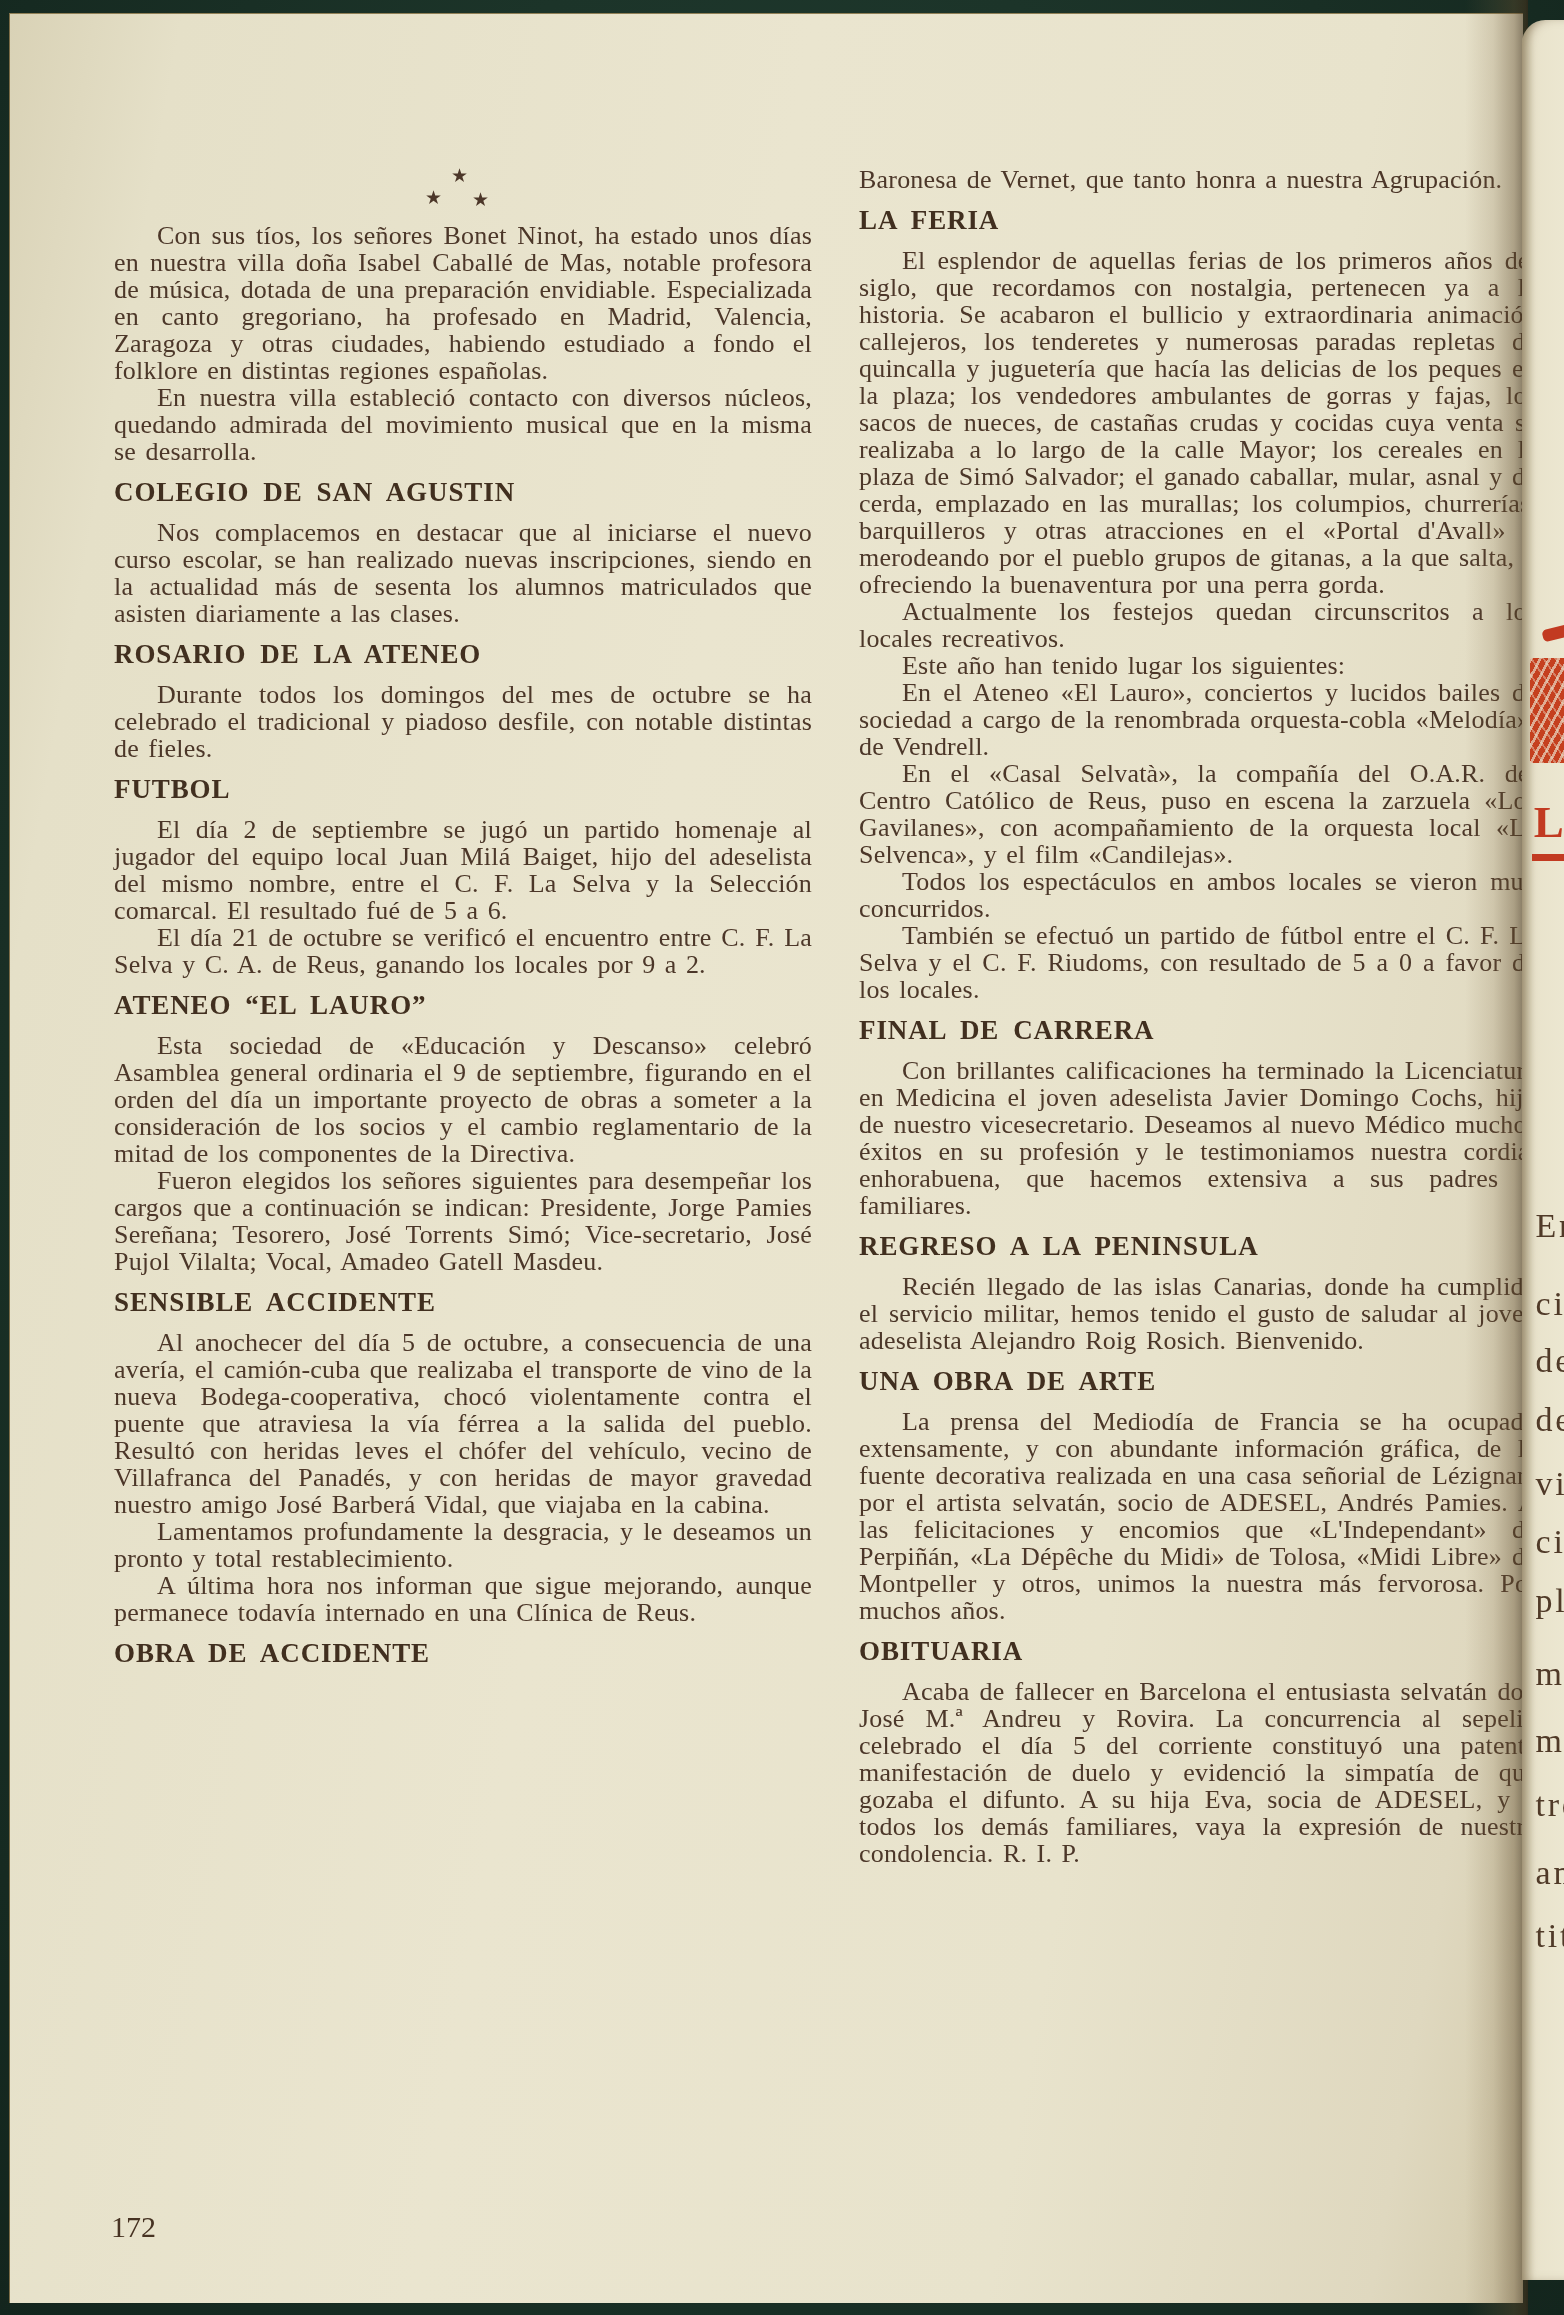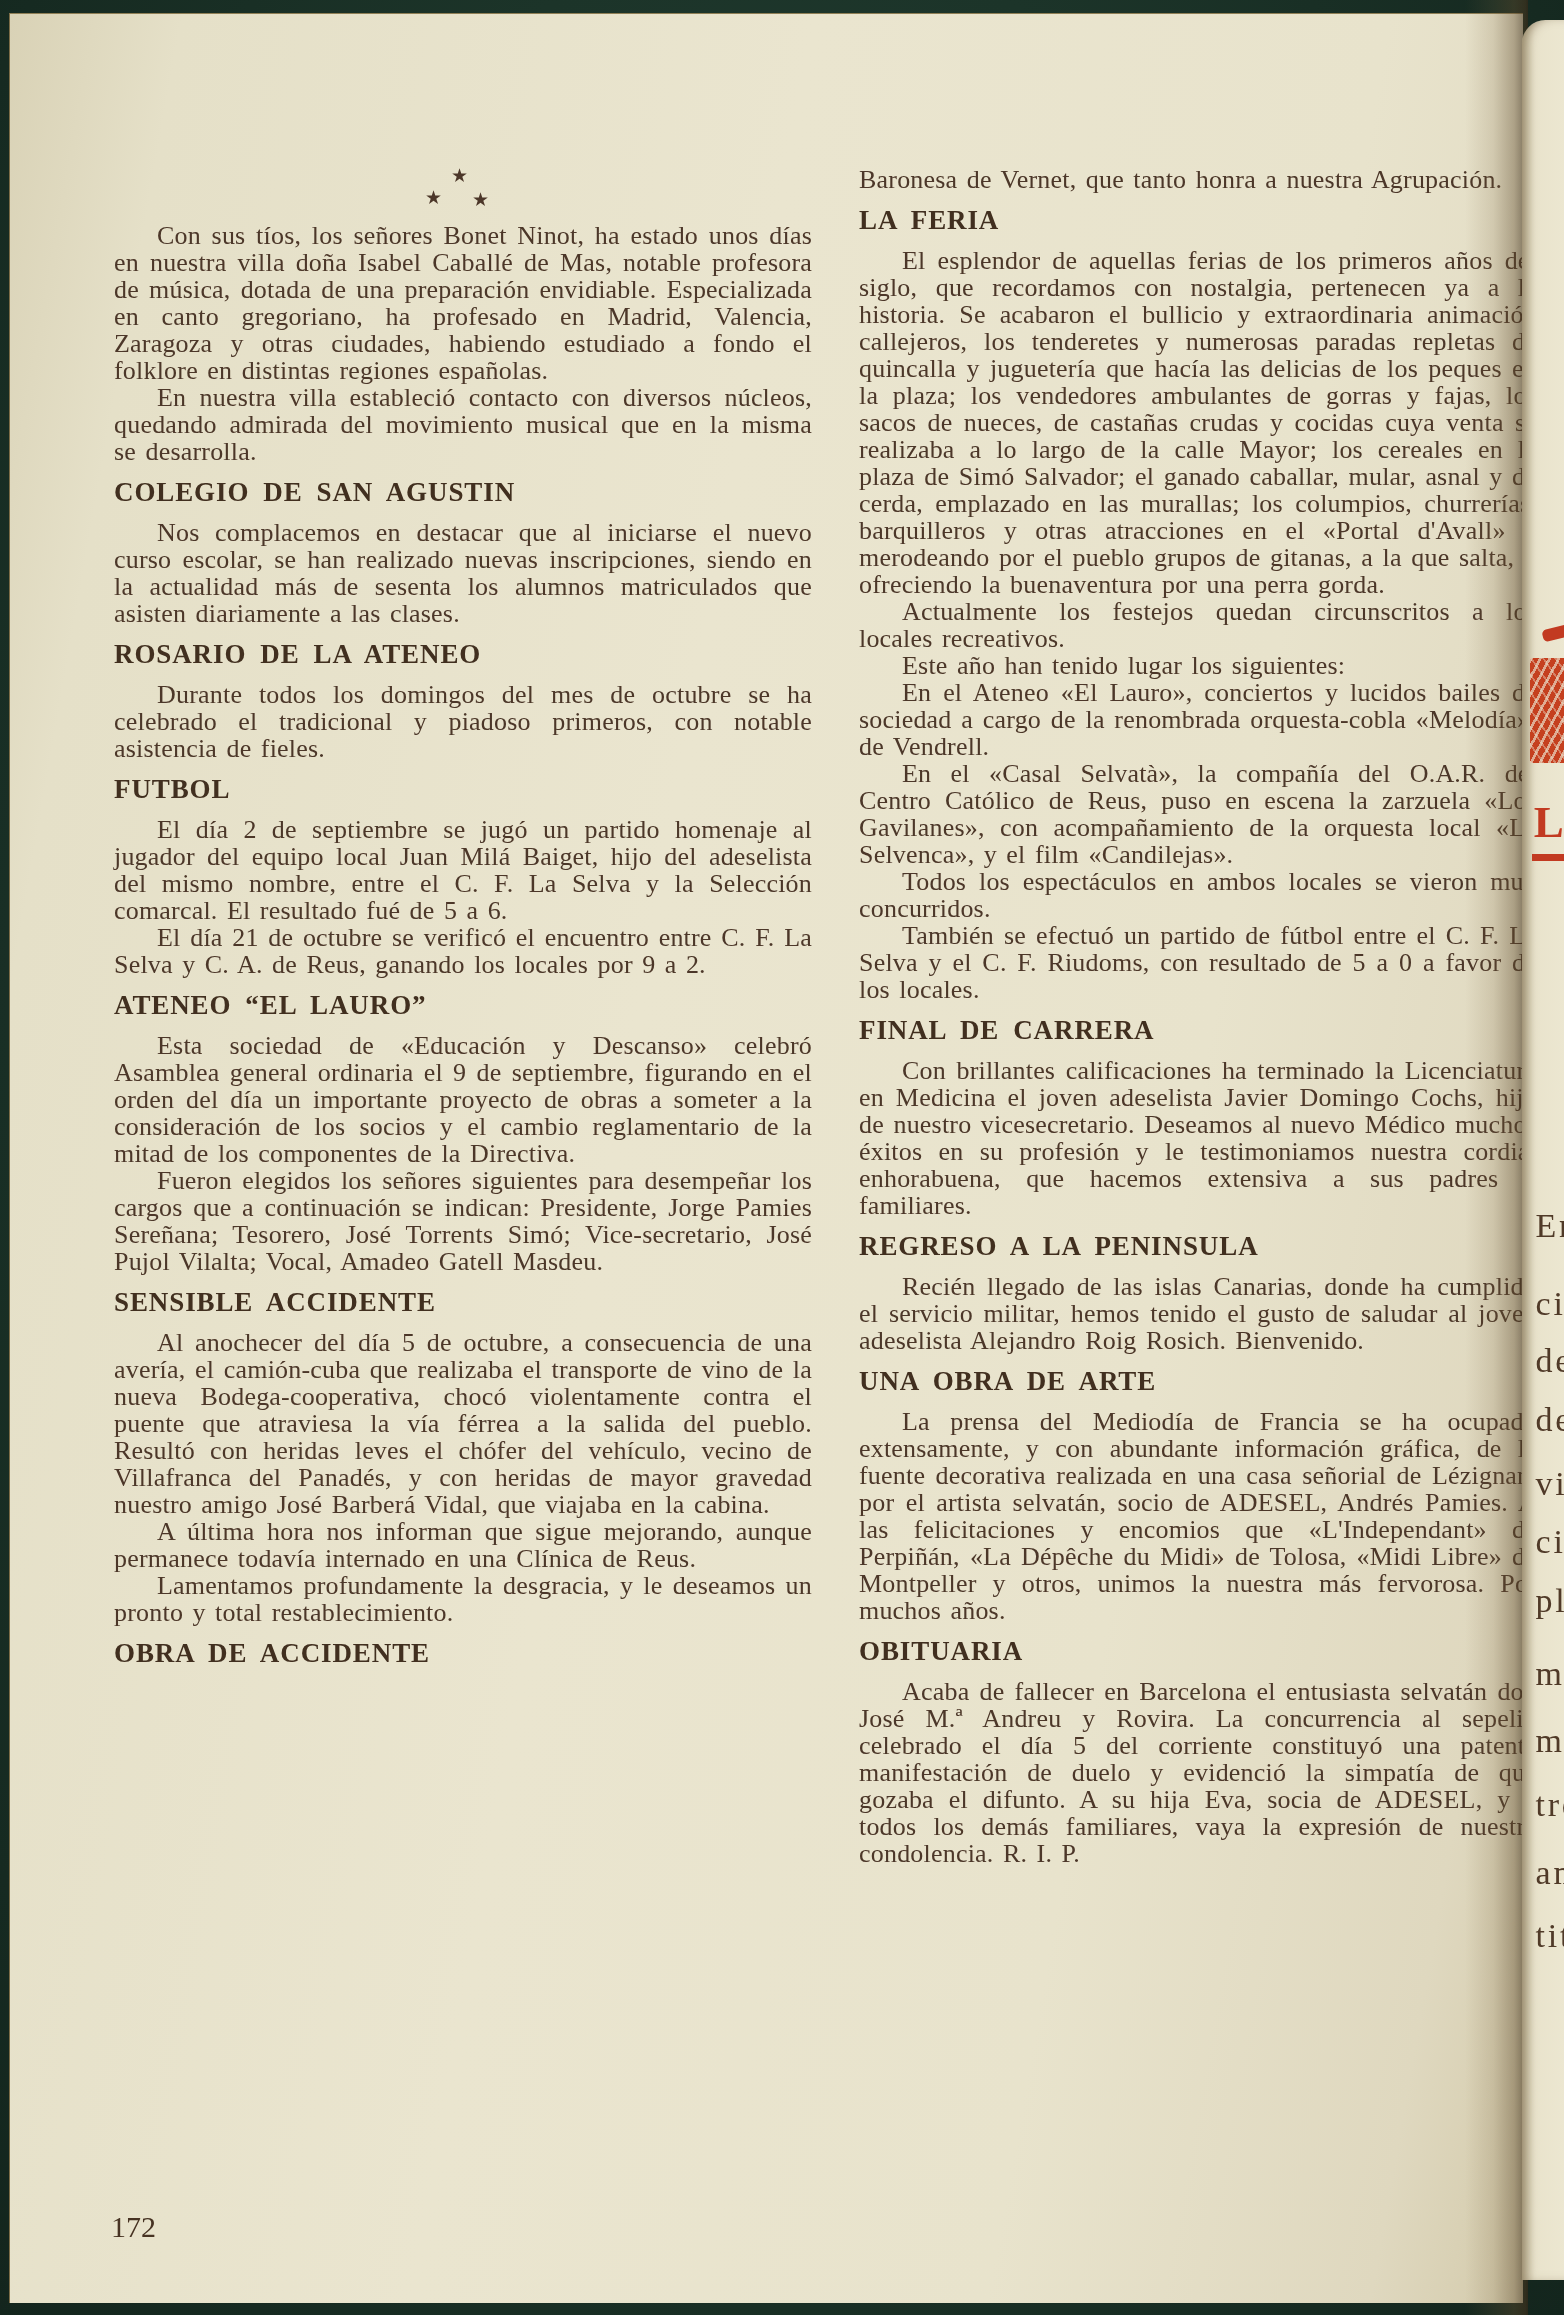--- a/index.html
+++ b/index.html
@@ -56,31 +56,31 @@
       <div class="stars">
         <span class="s1">★</span>
         <span class="s2">★</span>
         <span class="s3">★</span>
       </div>
       <p class="body-text indent">Con sus tíos, los señores Bonet Ninot, ha estado unos días en nuestra villa doña Isabel Caballé de Mas, notable profesora de música, dotada de una preparación envidiable. Especializada en canto gregoriano, ha profesado en Madrid, Valencia, Zaragoza y otras ciudades, habiendo estudiado a fondo el folklore en distintas regiones españolas.</p>
       <p class="body-text indent">En nuestra villa estableció contacto con diversos núcleos, quedando admirada del movimiento musical que en la misma se desarrolla.</p>
       <h2 class="sec">COLEGIO DE SAN AGUSTIN</h2>
       <p class="body-text indent">Nos complacemos en destacar que al iniciarse el nuevo curso escolar, se han realizado nuevas inscripciones, siendo en la actualidad más de sesenta los alumnos matriculados que asisten diariamente a las clases.</p>
       <h2 class="sec">ROSARIO DE LA ATENEO</h2>
-      <p class="body-text indent">Durante todos los domingos del mes de octubre se ha celebrado el tradicional y piadoso primeros, con notable asistencia de fieles.</p>
+      <p class="body-text indent">Durante todos los domingos del mes de octubre se ha celebrado el tradicional y piadoso desfile, con notable distintas de fieles.</p>
       <h2 class="sec">FUTBOL</h2>
       <p class="body-text indent">El día 2 de septiembre se jugó un partido homenaje al jugador del equipo local Juan Milá Baiget, hijo del adeselista del mismo nombre, entre el C. F. La Selva y la Selección comarcal. El resultado fué de 5 a 6.</p>
       <p class="body-text indent">El día 21 de octubre se verificó el encuentro entre C. F. La Selva y C. A. de Reus, ganando los locales por 9 a 2.</p>
       <h2 class="sec">ATENEO “EL LAURO”</h2>
       <p class="body-text indent">Esta sociedad de «Educación y Descanso» celebró Asamblea general ordinaria el 9 de septiembre, figurando en el orden del día un importante proyecto de obras a someter a la consideración de los socios y el cambio reglamentario de la mitad de los componentes de la Directiva.</p>
       <p class="body-text indent">Fueron elegidos los señores siguientes para desempeñar los cargos que a continuación se indican: Presidente, Jorge Pamies Sereñana; Tesorero, José Torrents Simó; Vice-secretario, José Pujol Vilalta; Vocal, Amadeo Gatell Masdeu.</p>
       <h2 class="sec">SENSIBLE ACCIDENTE</h2>
       <p class="body-text indent">Al anochecer del día 5 de octubre, a consecuencia de una avería, el camión-cuba que realizaba el transporte de vino de la nueva Bodega-cooperativa, chocó violentamente contra el puente que atraviesa la vía férrea a la salida del pueblo. Resultó con heridas leves el chófer del vehículo, vecino de Villafranca del Panadés, y con heridas de mayor gravedad nuestro amigo José Barberá Vidal, que viajaba en la cabina.</p>
+      <p class="body-text indent">Lamentamos profundamente la desgracia, y le deseamos un pronto y total restablecimiento.</p>
       <p class="body-text indent">A última hora nos informan que sigue mejorando, aunque permanece todavía internado en una Clínica de Reus.</p>
-      <p class="body-text indent">Lamentamos profundamente la desgracia, y le deseamos un pronto y total restablecimiento.</p>
       <h2 class="sec">OBRA DE ACCIDENTE</h2>
     </div>
 
     <div class="col col-right">
       <p class="body-text">Baronesa de Vernet, que tanto honra a nuestra Agrupación.</p>
       <h2 class="sec">LA FERIA</h2>
       <p class="body-text indent">El esplendor de aquellas ferias de los primeros años del siglo, que recordamos con nostalgia, pertenecen ya a la historia. Se acabaron el bullicio y extraordinaria animación callejeros, los tenderetes y numerosas paradas repletas de quincalla y juguetería que hacía las delicias de los peques en la plaza; los vendedores ambulantes de gorras y fajas, los sacos de nueces, de castañas crudas y cocidas cuya venta se realizaba a lo largo de la calle Mayor; los cereales en la plaza de Simó Salvador; el ganado caballar, mular, asnal y de cerda, emplazado en las murallas; los columpios, churrerías, barquilleros y otras atracciones en el «Portal d'Avall» y merodeando por el pueblo grupos de gitanas, a la que salta, u ofreciendo la buenaventura por una perra gorda.</p>
       <p class="body-text indent">Actualmente los festejos quedan circunscritos a los locales recreativos.</p>
       <p class="body-text indent">Este año han tenido lugar los siguientes:</p>
       <p class="body-text indent">En el Ateneo «El Lauro», conciertos y lucidos bailes de sociedad a cargo de la renombrada orquesta-cobla «Melodía», de Vendrell.</p>

